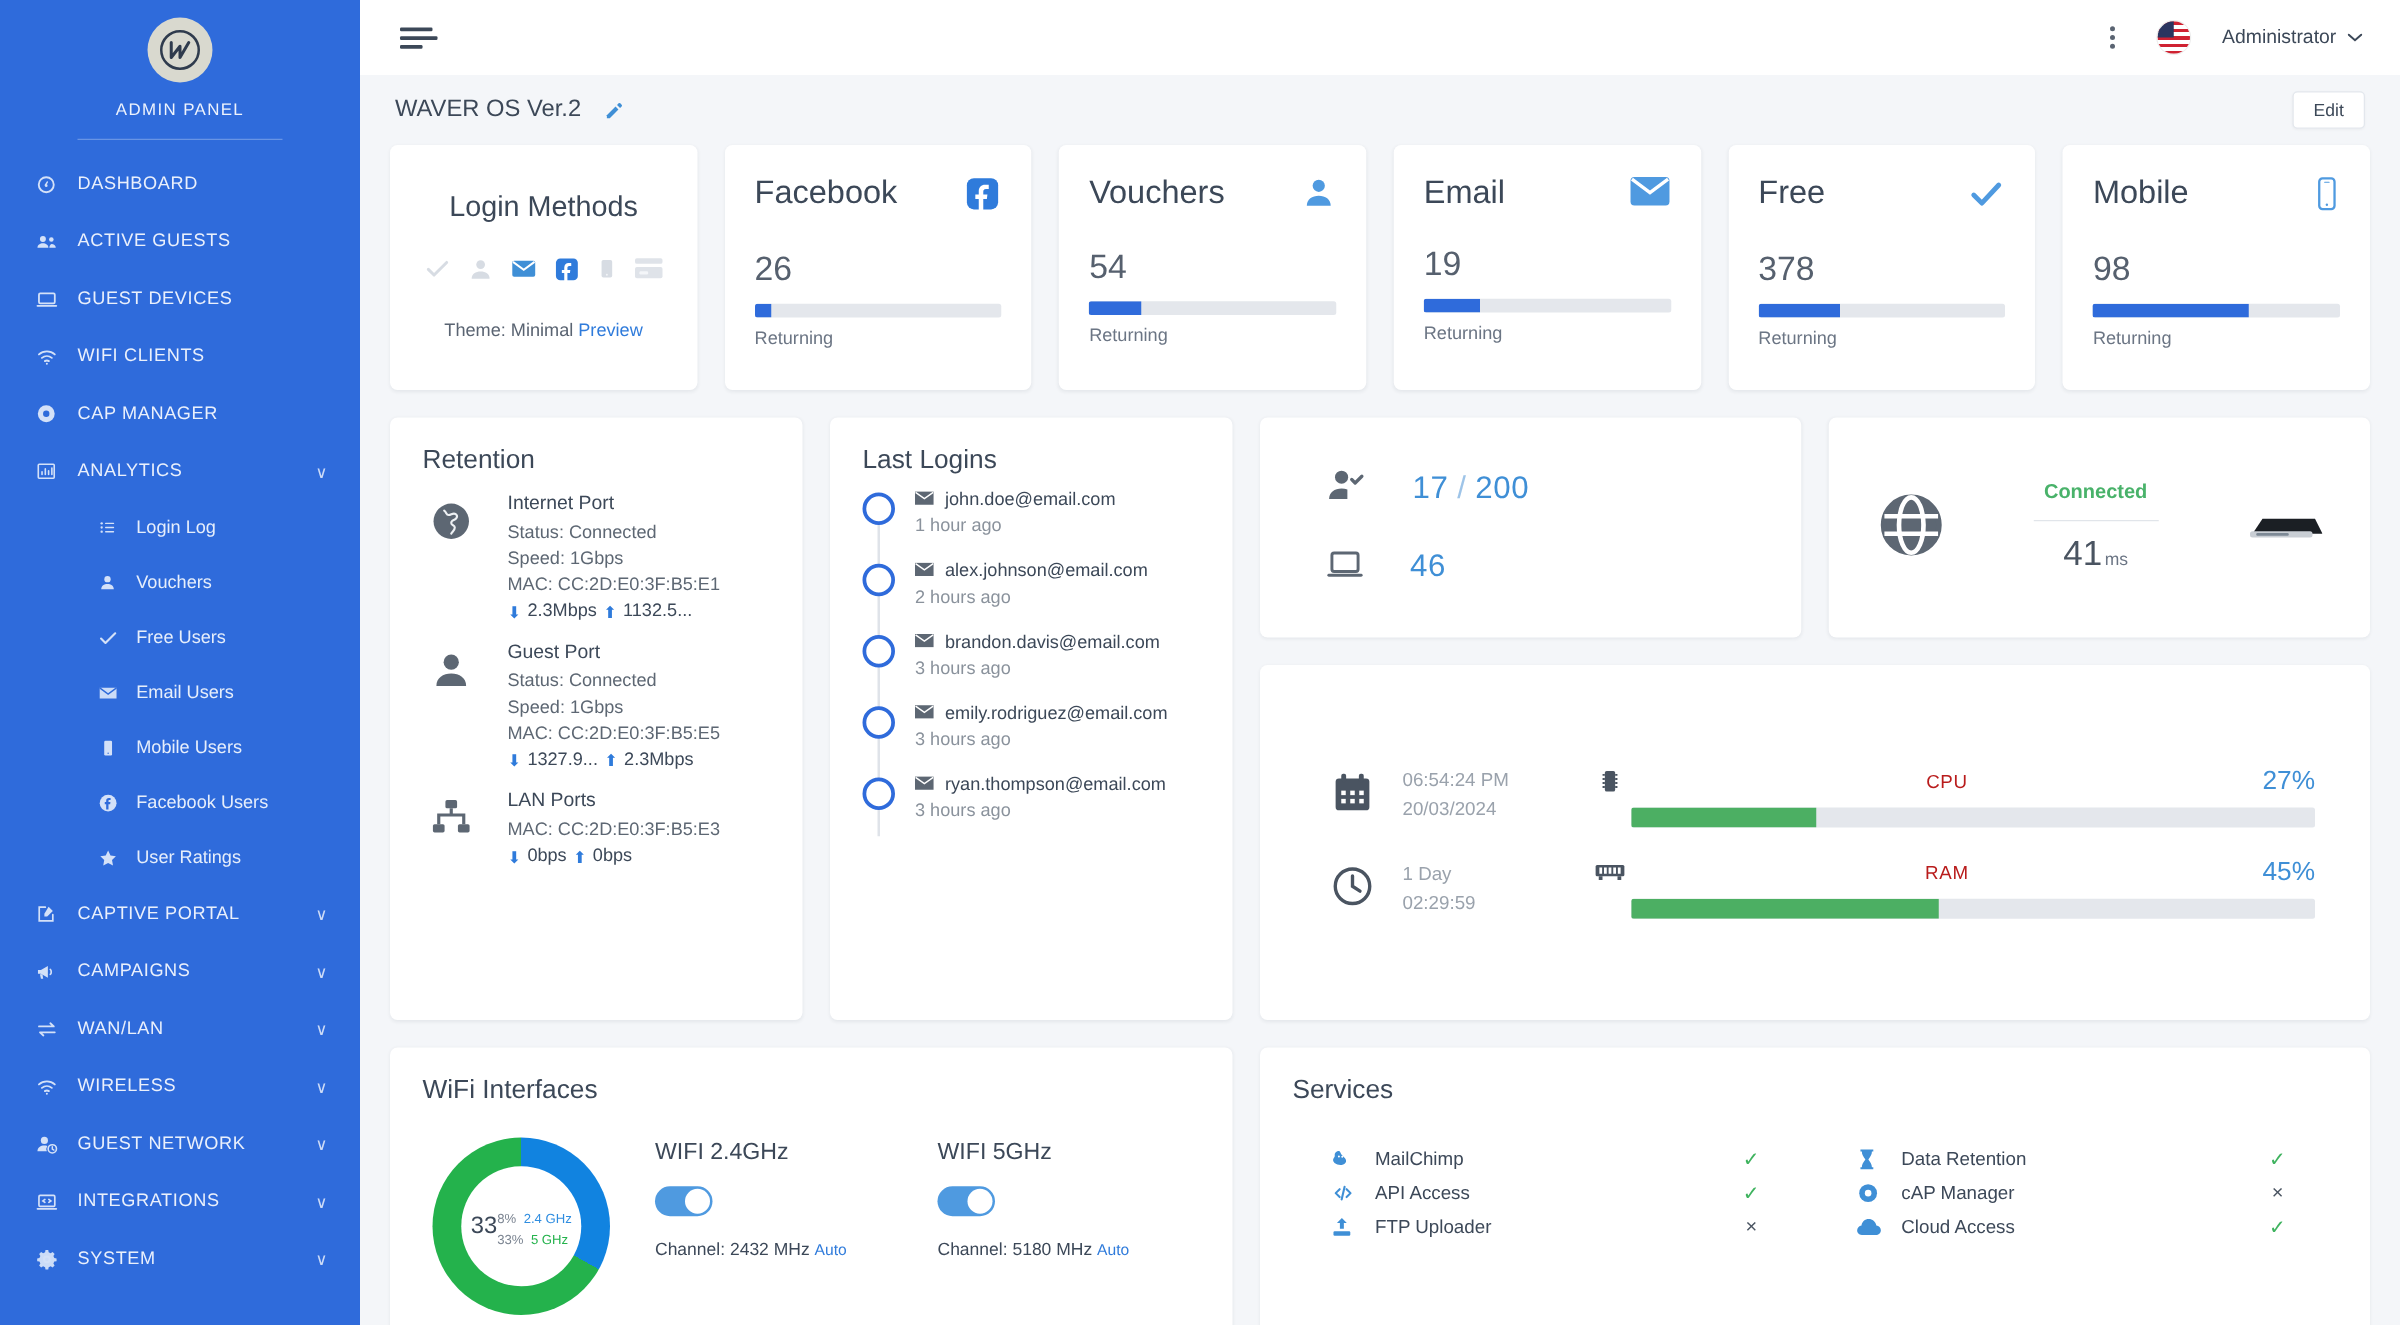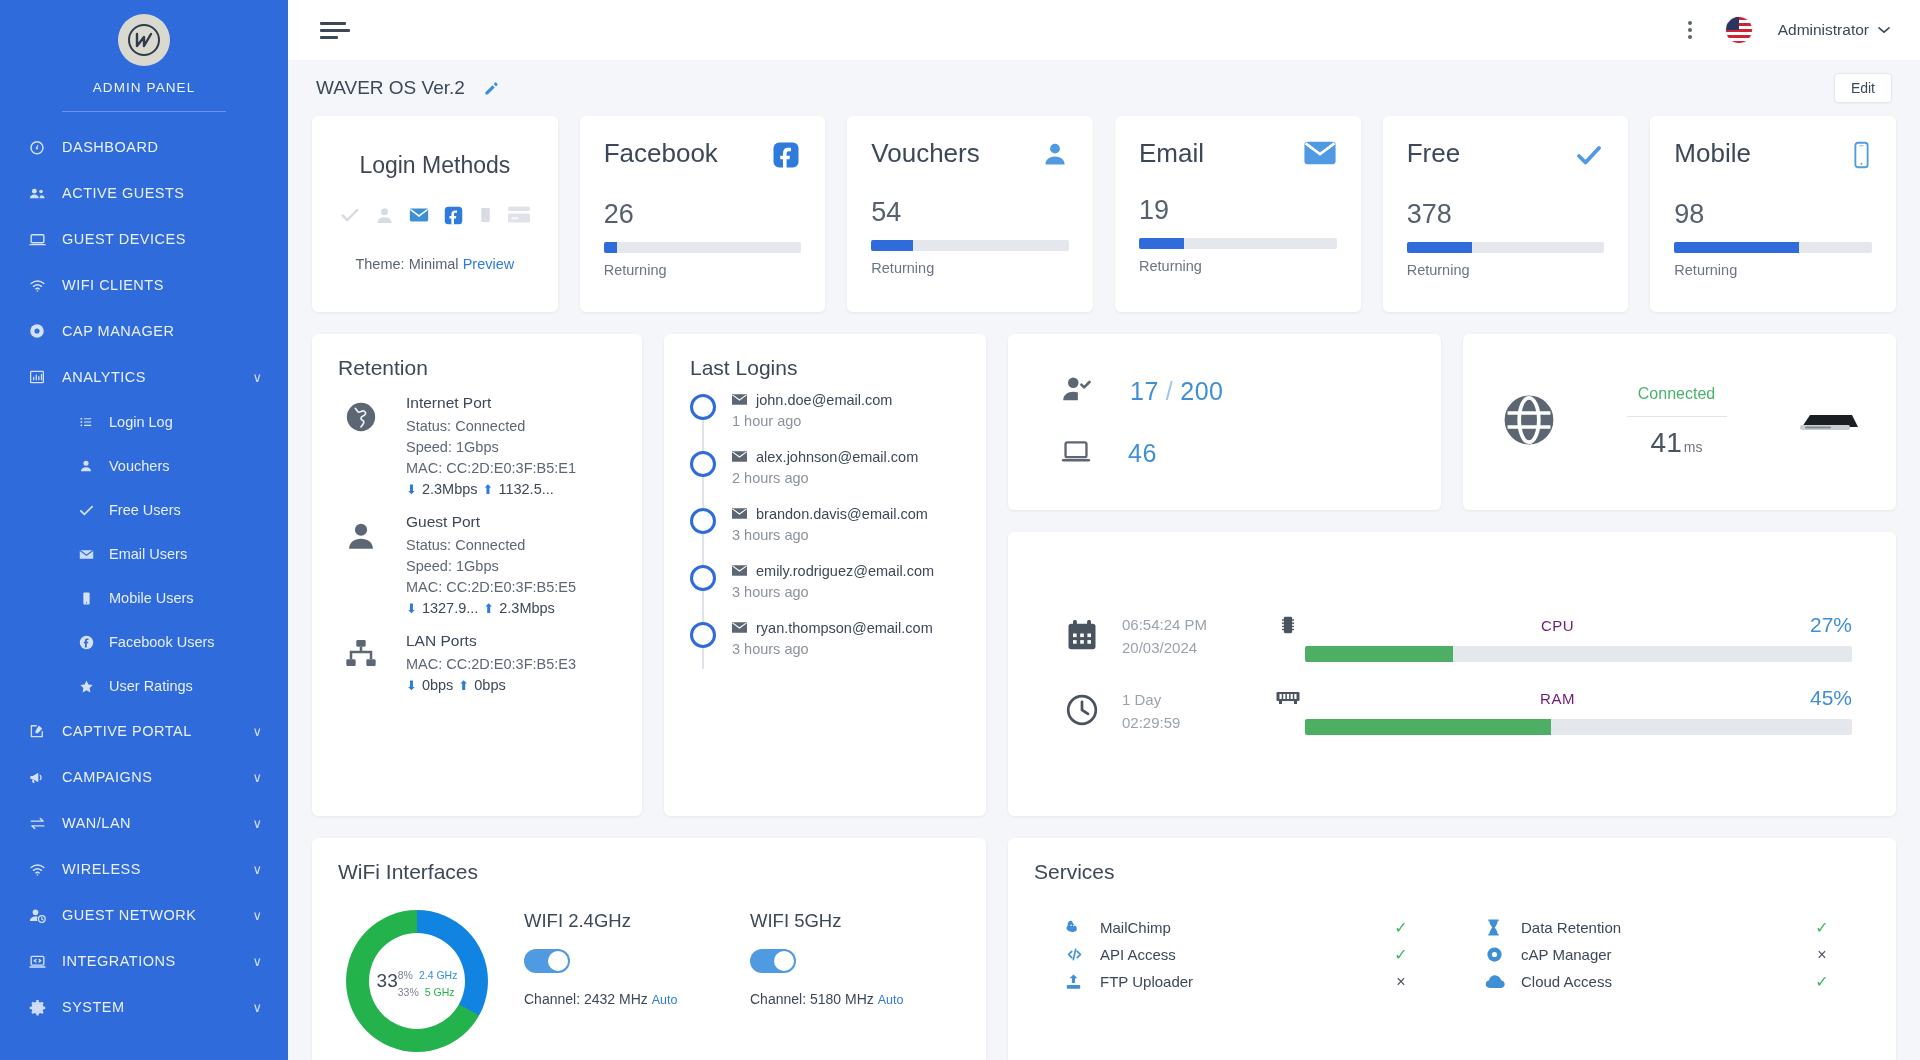--- a/index.html
+++ b/index.html
@@ -126,33 +126,33 @@
   .login-email { font-size: 14.5px; color:#3c4858; display:flex; align-items:center; gap:9px; }
   .login-time { font-size: 14.5px; color:#8a929c; margin-top: 5px; }
 
   .users-card { height: 176px; display:flex; flex-direction:column; justify-content:center; padding-left: 52px; gap: 28px; }
   .users-row { display:flex; align-items:center; gap: 36px; }
   .users-num { font-size: 25px; color:#3f8fd6; letter-spacing:.5px; }
   .users-num .slash { color:#9ec4e8; margin: 0 7px; }
 
   .conn-card { height:176px; display:flex; align-items:center; padding: 0 38px; gap: 28px; }
   .conn-mid { flex:1; display:flex; flex-direction:column; align-items:center; }
-  .conn-status { font-size: 16px; color:#49b26a; }
+  .conn-status { font-size: 16px; color:#49b26a;font-weight:bold; }
   .conn-rule { width: 100px; height:1px; background:#e1e5ea; margin: 13px 0 10px; }
   .conn-ping { font-size: 28px; color:#4a5461; }
   .conn-ping small { font-size: 14px; color:#6b7584; margin-left:2px; }
 
   .sys-card { flex:1; display:flex; align-items:center; padding: 0 44px 0 56px; gap: 64px; }
   .sys-left { display:flex; flex-direction:column; gap: 30px; }
   .sys-item { display:flex; align-items:center; gap: 22px; }
   .sys-txt { font-size: 15px; color:#9aa2ac; line-height: 1.5; }
   .sys-right { flex:1; display:flex; flex-direction:column; gap: 24px; }
   .gauge-head { display:flex; align-items:center; }
   .gauge-ico { width: 34px; display:flex; justify-content:center; }
-  .gauge-label { flex:1; text-align:center; font-size:15px; color:#701a75; letter-spacing:.5px; }
+  .gauge-label { flex:1; text-align:center; font-size:15px; color:#b91c1c; letter-spacing:.5px; }
   .gauge-pct { font-size: 21px; color:#3f8fd6; }
   .gauge-bar { height: 16px; border-radius:2px; background:#e4e7ec; margin-top:9px; overflow:hidden; margin-left:34px; }
   .gauge-bar > span { display:block; height:100%; background:#4caf63; }
 
   
   .row3 { display:grid; grid-template-columns: 674px 1fr; gap: 22px; margin-top: 22px; }
   .wifi-card { height: 240px; }
   .wifi-body { display:flex; align-items:flex-start; gap: 36px; padding: 26px 0 0 34px; }
   .donut-wrap { position:relative; width:142px; height:142px; flex:0 0 142px; }
   .donut { width:142px;height:142px;border-radius:50%; }

